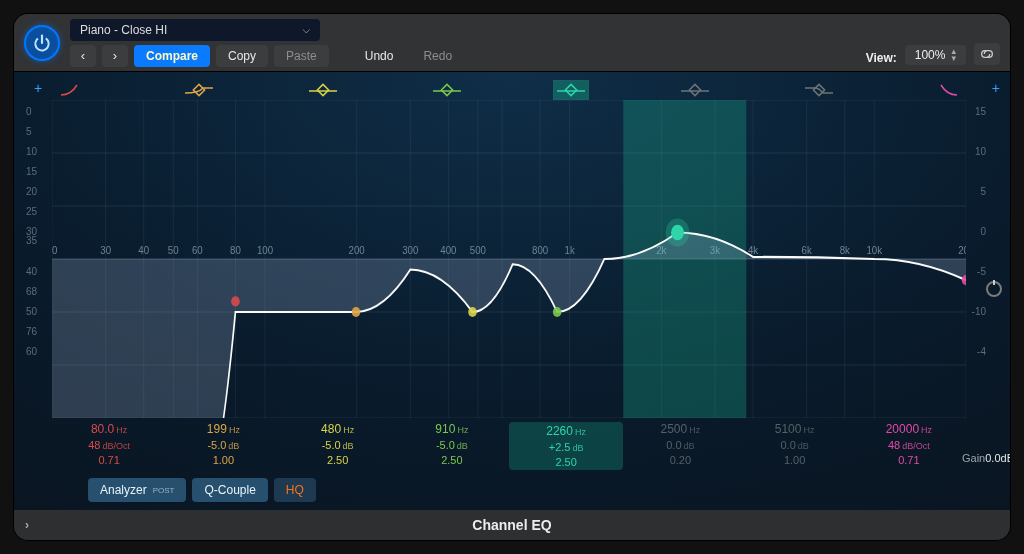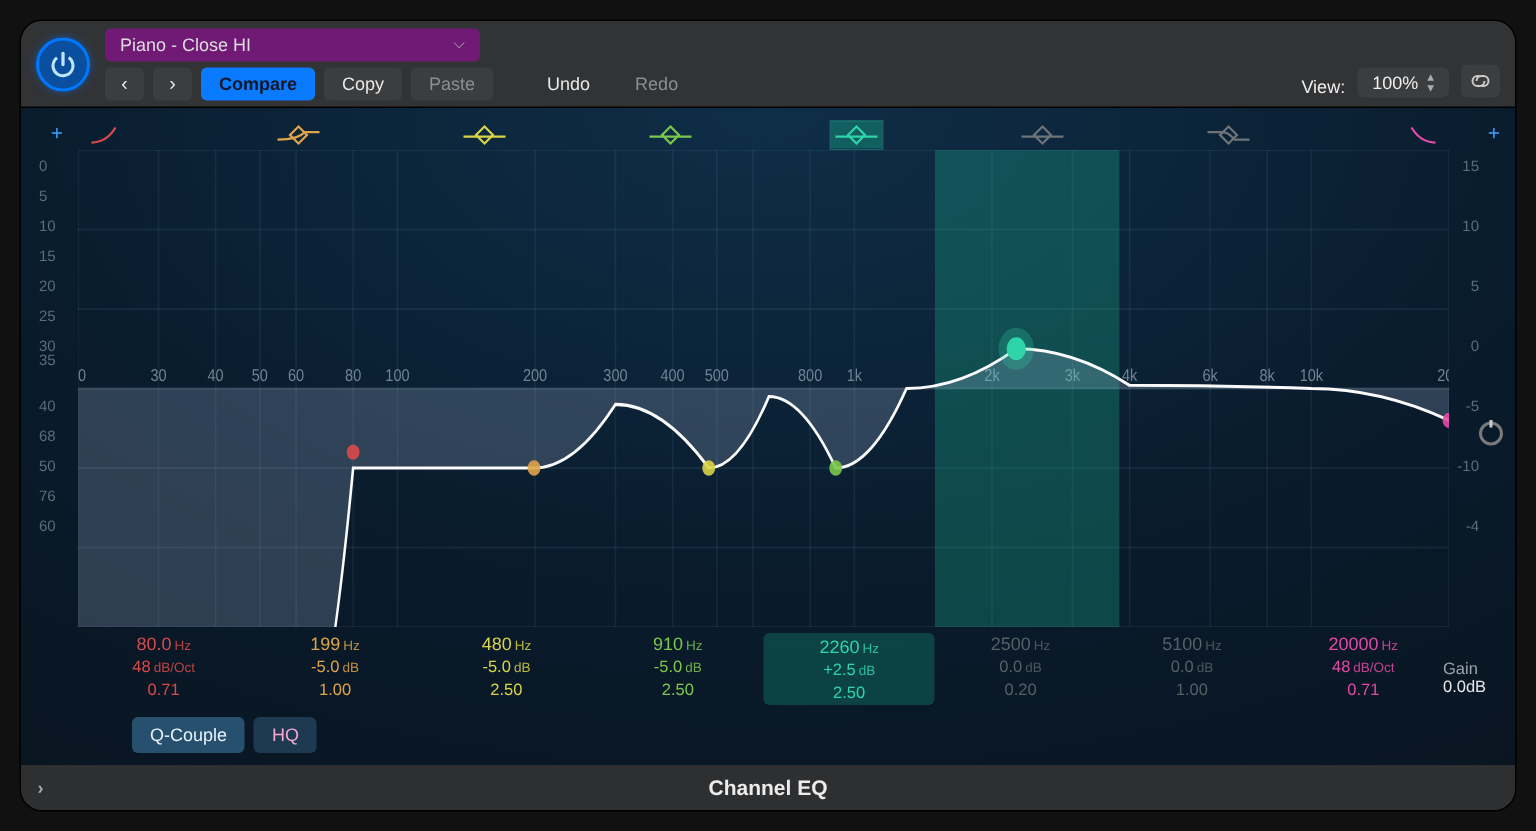--- a/index.html
+++ b/index.html
@@ -71,21 +71,21 @@
     display: flex; align-items: center; justify-content: center;
     box-shadow: inset 0 0 0 2px #0077ff, 0 0 6px rgba(0,120,255,.5);
   }
   .power-btn svg { width: 20px; height: 20px; }
 
   .ctrl-col { flex: 1; display: flex; flex-direction: column; justify-content: center; gap: 4px; }
   .preset-select {
     height: 22px;
     display: flex; align-items: center; justify-content: space-between;
     padding: 0 10px;
-    background: #701a75;
+    background: #0f172a;
     border-radius: 4px;
     color: #ddd;
     font-size: 12px;
     width: 250px;
   }
   .preset-select .chev { font-size: 10px; color: #aaa; }
 
   .btn-row {
     display: flex; gap: 6px; align-items: center;
   }
@@ -93,21 +93,21 @@
     height: 22px;
     display: inline-flex; align-items: center; justify-content: center;
     padding: 0 12px;
     border-radius: 4px;
     background: #3c3d3f;
     color: #e8e8e8;
     font-size: 12px;
     cursor: pointer;
   }
   .navbtn { width: 26px; padding: 0; font-size: 13px; }
-  .pill-active { background: #0a7bff; color: #0f172a; font-weight: 600; }
+  .pill-active { background: #0a7bff; color: #fef9c3; font-weight: 600; }
   .pill-dim { color: #8c8e90; }
 
   .right-ctrls {
     display: flex; align-items: flex-end;
     gap: 8px;
     padding-bottom: 6px;
     color: #eee;
     font-size: 12px;
   }
   .right-ctrls .zoom {
@@ -212,42 +212,42 @@
   .band-col.dim .p-freq,
   .band-col.dim .p-gain,
   .band-col.dim .p-q { color: #556066 !important; }
   .band-col.sel {
     background: rgba(27,191,150,0.25);
     border-radius: 4px;
     padding-top: 2px; padding-bottom: 2px;
   }
   .gain-col {
     width: 42px;
-    display:flex;flex-direction:column;
+    display:flex;flex-direction:row;align-items:center;
     color: #aab;
     font-size: 11px;
   }
   .gain-col .gl { color:#9aa4aa; }
   .gain-col .gv { color:#e5e6e7; }
 
   
   .bottom-btns {
     display: flex;
     gap: 6px;
     padding: 8px 0 0 36px;
   }
   .toggle {
     height: 24px;
     display: inline-flex;
     align-items: center;
     gap: 6px;
     padding: 0 12px;
     border-radius: 4px;
     background: #1e3a52;
-    color: #f9a8d4;
+    color: #f97316;
     font-size: 12px;
   }
   .toggle.on { background: #27506f; color: #e8f3fa; }
   .toggle .sup { font-size: 8px; color: #95b4c7; }
 
   
   .footer {
     height: 30px;
     background: #2e2f31;
     display: flex;
@@ -294,21 +294,21 @@
         <div class="pill-active">Compare</div>
         <div class="pill">Copy</div>
         <div class="pill-dim">Paste</div>
         <div style="width:12px"></div>
         <div class="pill" style="background:transparent">Undo</div>
         <div class="pill-dim" style="background:transparent">Redo</div>
       </div>
     </div>
 
     <div class="right-ctrls">
-      <span style="font-weight:400">View:</span>
+      <span style="font-weight:700">View:</span>
       <div class="zoom">
         <span>100%</span>
         <span style="font-size:9px;color:#aaa;line-height:7px;display:flex;flex-direction:column">▴<span>▾</span></span>
       </div>
       <div class="link-icon">
         <svg width="16" height="12" viewBox="0 0 24 18">
           <path d="M8 9a5 5 0 0 1 5-5h2a5 5 0 0 1 0 10h-2" fill="none" stroke="#ccc" stroke-width="2"></path>
           <path d="M16 9a5 5 0 0 1-5 5H9a5 5 0 0 1 0-10h2" fill="none" stroke="#ccc" stroke-width="2"></path>
         </svg>
       </div>
@@ -492,20 +492,24 @@
             <span class="p-q" style="color:#556066">1.00</span>
           </div>
           <div class="band-col">
             <span class="p-freq" style="color:#e34aa7">20000<span class="unit">Hz</span></span>
             <span class="p-gain" style="color:#e34aa7">48<span class="unit">dB/Oct</span></span>
             <span class="p-q" style="color:#e34aa7">0.71</span>
           </div>
         </div>
 
       <div class="bottom-btns">
+        <div class="toggle on">
+          <span>Analyzer</span>
+          <span class="sup">POST</span>
+        </div>
         <div class="toggle on">Q-Couple</div>
         <div class="toggle">HQ</div>
       </div>
 
     </div>
 
     <div class="right-scale">
       <div class="scale-plus">+</div>
       <div class="gain-ring"></div>
     <span class="scale-num" style="top: 30px;">15</span>

